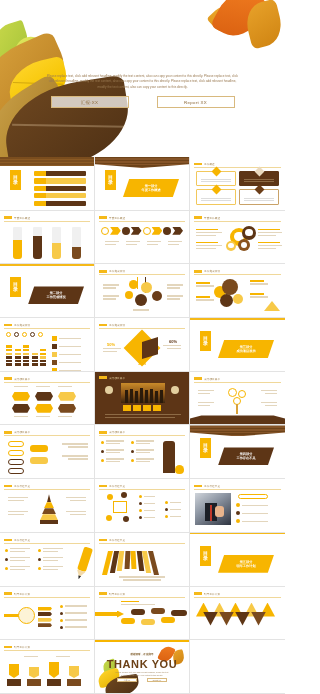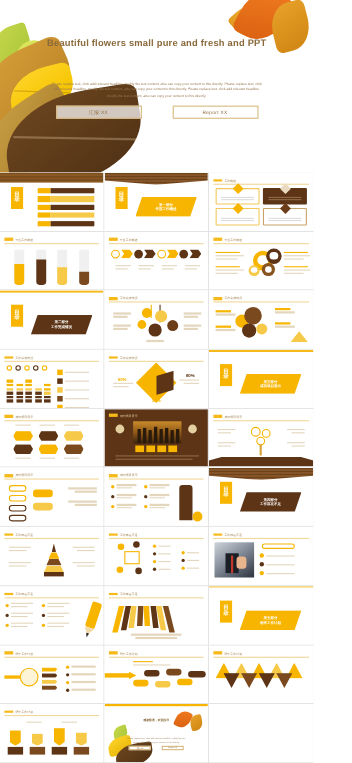--- a/index.html
+++ b/index.html
@@ -261,21 +261,20 @@
       <div class="leaf leaf-or3"></div>
       <div class="leaf leaf-or1"></div>
       <div class="leaf leaf-or2"></div>
       <div class="leaf leaf-tl1"></div>
       <div class="leaf leaf-tl2"></div>
       <div class="leaf leaf-tan"></div>
       <div class="leaf leaf-yellow"></div>
       <div class="leaf leaf-mid"></div>
       <div class="leaf leaf-dark"></div>
     </div>
-    <div class="hero-sub">Beautiful flowers small pure and fresh and PPT</div>
     <div class="hero-body">Please replace text, click add relevant headline, modify the text content, also can copy your content to this directly. Please replace text, click add relevant headline, modify the text content, also can copy your content to this directly. Please replace text, click add relevant headline, modify the text content, also can copy your content to this directly.</div>
     <div class="hero-btns">
       <div class="hero-btn">汇报:XX</div>
       <div class="hero-btn">Report  XX</div>
     </div>
   </div>
 
   <div class="grid">
 
     <div class="cell">
@@ -1095,20 +1094,21 @@
 
     <div class="cell">
       <div class="ty-wrap">
         <div class="ty-top"></div>
         <div class="leaf" style="left:8px;top:20px;width:13px;height:13px;background:linear-gradient(135deg,#c9d84a,#a7c53a);border-radius:60% 10% 60% 10%;transform:rotate(-16deg)"></div>
         <div class="leaf" style="right:16px;top:6px;width:13px;height:16px;background:linear-gradient(160deg,#f07c20,#d95f10);border-radius:62% 14% 62% 14%;transform:rotate(26deg)"></div>
         <div class="leaf" style="right:5px;top:10px;width:11px;height:14px;background:linear-gradient(160deg,#e8a22a,#cf8412);border-radius:58% 16% 58% 16%;transform:rotate(-12deg)"></div>
         <div class="leaf" style="left:3px;top:30px;width:22px;height:16px;background:linear-gradient(160deg,#ffd62e,#e5b100);border-radius:64% 14% 64% 14%;transform:rotate(-14deg)"></div>
         <div class="leaf" style="left:10px;top:36px;width:34px;height:20px;background:linear-gradient(150deg,#6e4720,#4e3014);border-radius:64% 10% 64% 10%;transform:rotate(-8deg)"></div>
         <div class="ty-sub">感谢观看，欢迎指导</div>
+        <div class="ty-big">THANK YOU</div>
         <div class="ty-body">Please replace text, click add relevant headline, modify the text content, also can copy your content to this directly.</div>
         <div class="ty-btns">
           <div class="ty-btn">汇报:XX</div>
           <div class="ty-btn">Report XX</div>
         </div>
       </div>
     </div>
 
     <div class="cell">
       <div class="s"></div>

